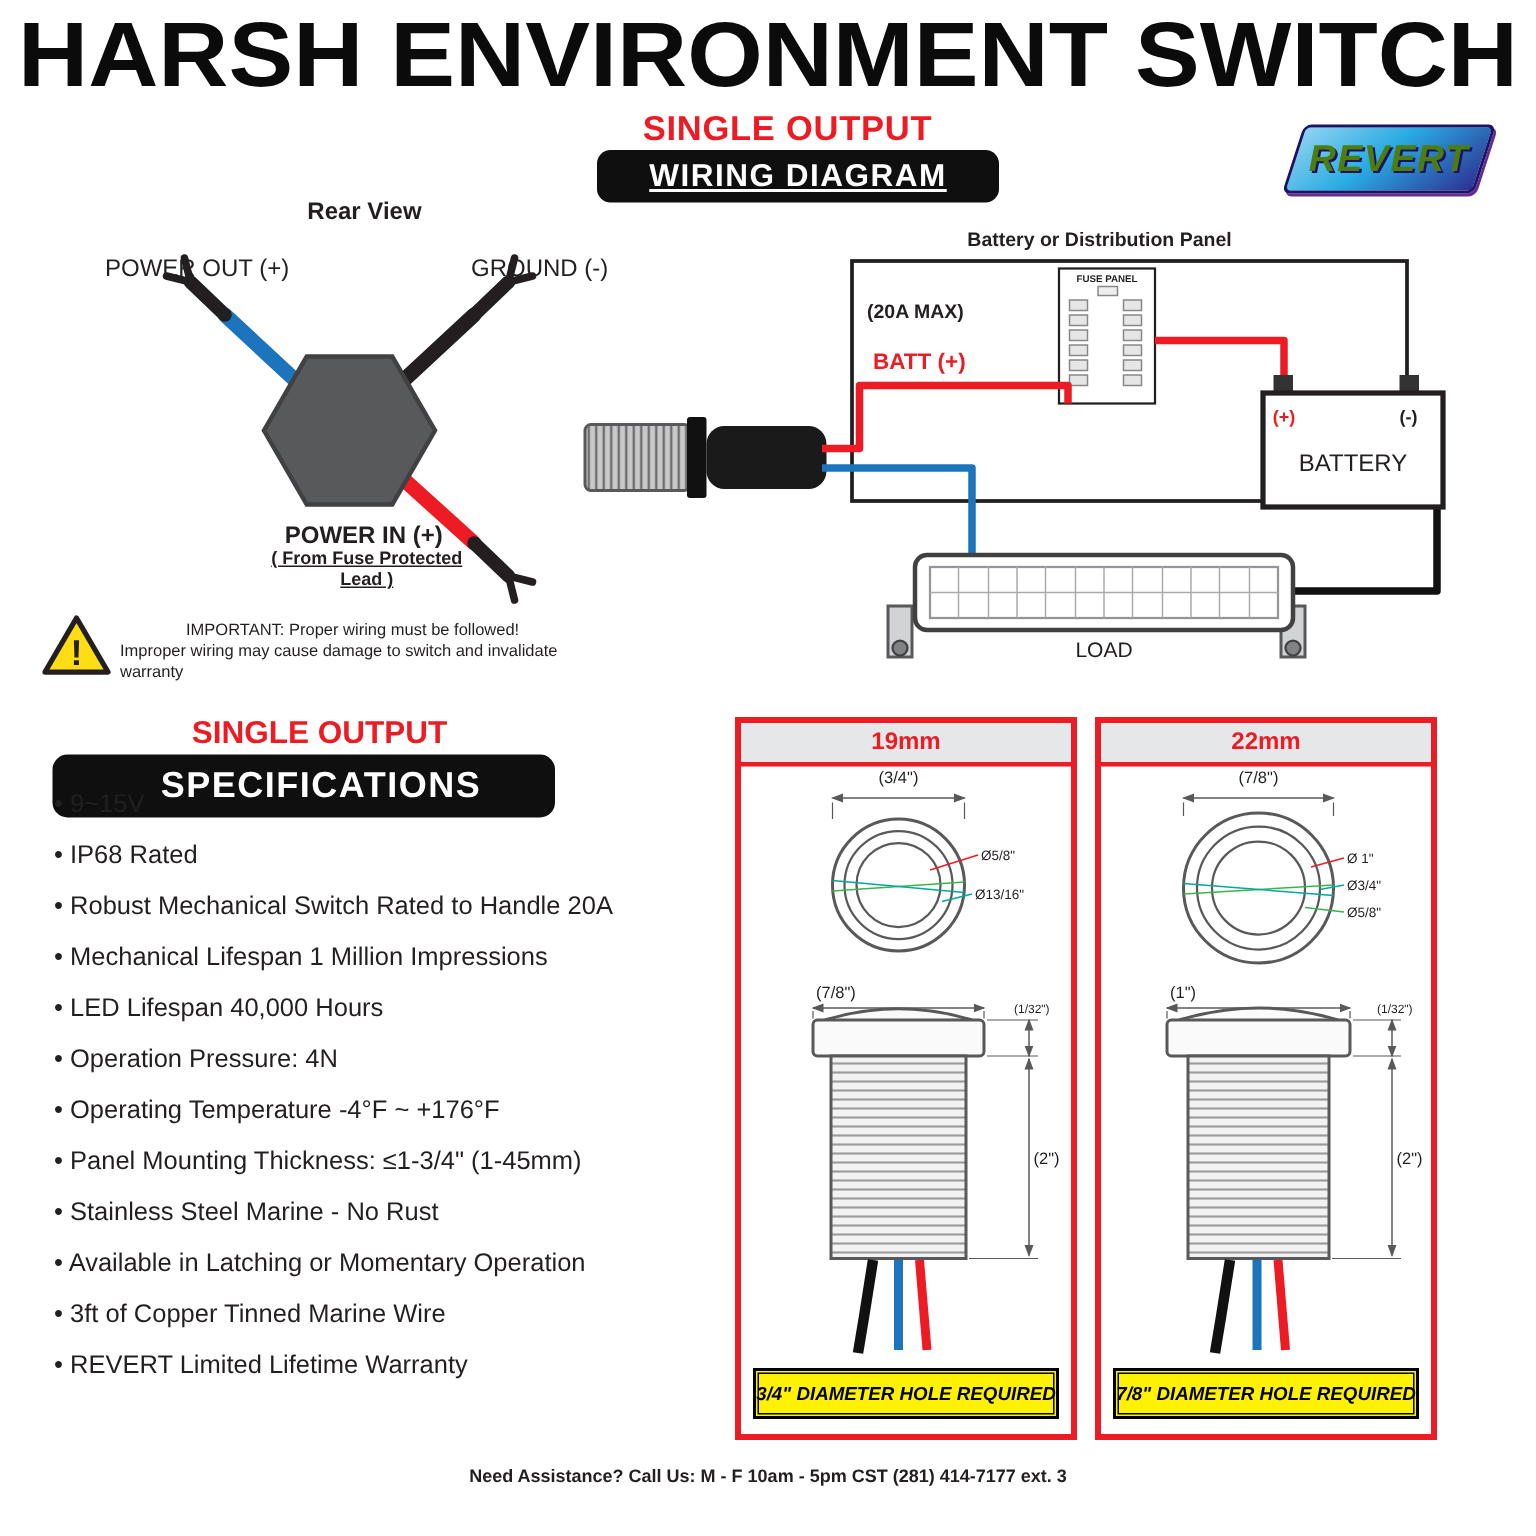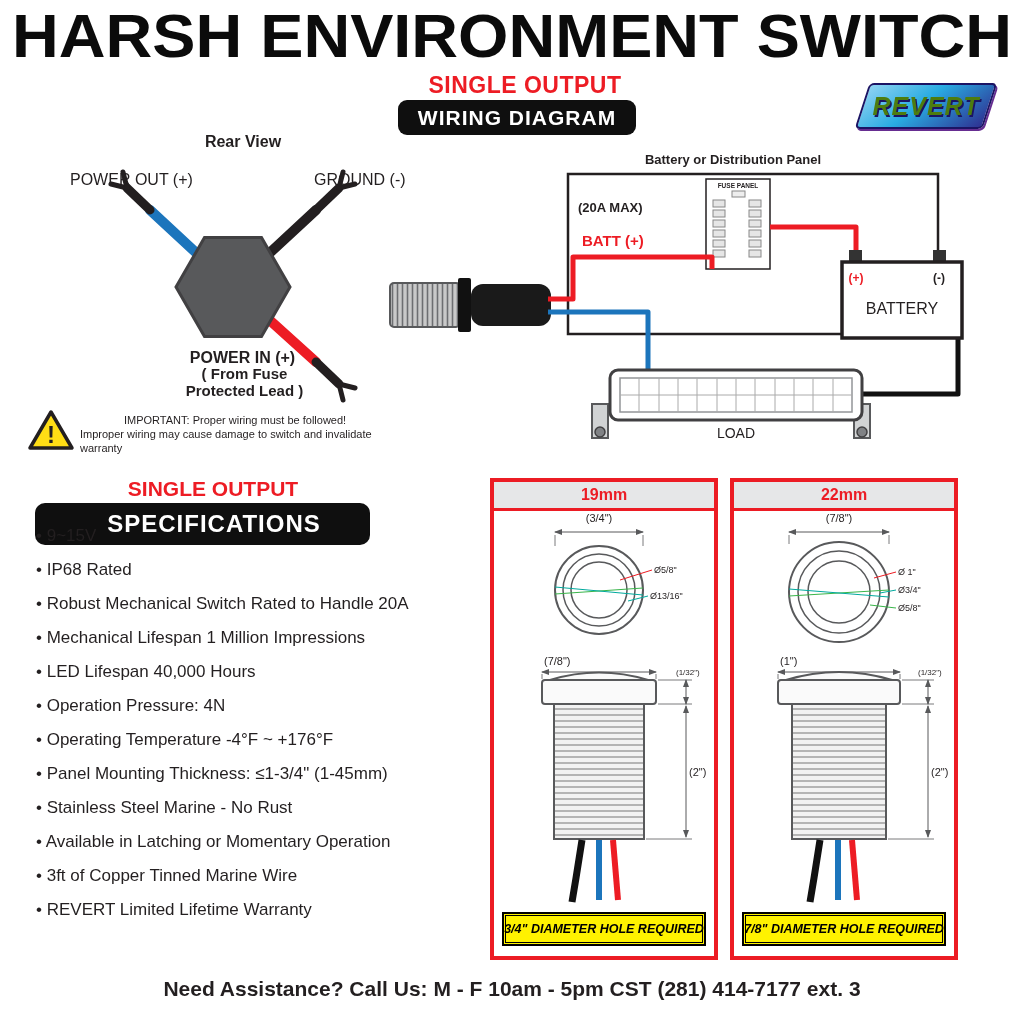--- a/index.html
+++ b/index.html
@@ -4,50 +4,50 @@
 <style>
   html,body{margin:0;padding:0;background:#fff;}
   #page{position:relative;width:1024px;height:1024px;background:#fff;overflow:hidden;
         font-family:"Liberation Sans",sans-serif;color:#231f20;}
   .abs{position:absolute;}
   .ctr{text-align:center;font-weight:bold;}
   .b{font-weight:normal;padding-left:44px;}
   
   #title-svg{position:absolute;left:8px;top:4px;}
   #subtitle{left:400px;top:72px;width:250px;font-size:23px;font-weight:800;color:#ed1c24;letter-spacing:.5px;}
-  #wiring-banner{left:398px;top:100px;width:238px;height:35px;background:#0f0f0f;border-radius:9px;
-    color:#fff;font-size:21px;font-weight:bold;letter-spacing:1px;display:flex;align-items:center;justify-content:center;}
+  #wiring-banner{left:398px;top:100px;width:268px;height:35px;background:#0f0f0f;border-radius:9px;
+    color:#fff;font-size:21px;font-weight:bold;letter-spacing:1px;display:flex;align-items:center;justify-content:center;text-decoration:underline;}
   #logo{left:856px;top:83px;width:140px;height:46px;}
   #logo .logo-bg{position:absolute;left:6px;right:6px;top:0;bottom:0;transform:skewX(-18deg);
     background:linear-gradient(135deg,#8ed3f2 0%,#29abe2 45%,#2e3192 100%);
     border:2px solid #1b1464;border-radius:5px;box-shadow:2px 2px 0 #662d91;}
   #logo .logo-text{position:absolute;inset:0;display:flex;align-items:center;justify-content:center;
     font-style:italic;font-weight:bold;font-size:25px;color:#4d7c0f;letter-spacing:1px;
     text-shadow:1.5px 1.5px 0 #1b1464;}
   
   .small-label{font-size:16px;}
-  .tiny-label{font-size:15px;font-weight:bold;}
+  .tiny-label{font-size:12px;font-weight:bold;text-decoration:underline;}
   
   #warning-text{left:80px;top:413px;width:330px;font-size:11px;line-height:14px;}
   
   #specs-subtitle{left:88px;top:477px;width:250px;font-size:21px;font-weight:800;color:#ed1c24;}
   #specs-pill{left:35px;top:503px;width:312px;height:42px;background:#0f0f0f;border-radius:10px;
     color:#fff;font-size:24px;font-weight:bold;letter-spacing:1px;display:flex;align-items:center;justify-content:center;padding-left:23px;}
   #specs-list{left:36px;top:519px;margin:0;padding:0;list-style:none;}
   #specs-list li{font-size:17px;line-height:34px;white-space:nowrap;}
   #specs-list li::before{content:"• ";}
   
   .size-panel{width:228px;height:482px;border:4px solid #ec1c24;box-sizing:border-box;background:#fff;}
   .panel-header{height:26px;background:#e6e7e8;border-bottom:3px solid #ec1c24;display:flex;align-items:center;justify-content:center;
     color:#ec1c24;font-size:16px;font-weight:bold;}
   .panel-svg{position:absolute;left:0;top:26px;}
   .hole-banner{position:absolute;left:8px;right:8px;bottom:10px;height:30px;background:#fff200;border:2px solid #000;
     display:flex;align-items:center;justify-content:center;font-size:12.5px;font-weight:bold;font-style:italic;
     text-align:center;color:#000;box-shadow:inset 0 0 0 1px #fff200, inset 0 0 0 2px #000;}
-  #footer{top:977px;left:0;width:100%;font-size:21px;}
+  #footer{top:977px;left:0;width:100%;font-size:12px;}
   svg text{font-family:"Liberation Sans",sans-serif;}
 </style>
 </head>
 <body>
 
 <div id="page">
 
   <svg id="title-svg" width="1008" height="64" viewBox="0 0 1008 64">
     <text x="504" y="53" text-anchor="middle" font-size="61" font-weight="bold" fill="#0b0b0b" textLength="1000" lengthAdjust="spacingAndGlyphs">HARSH ENVIRONMENT SWITCH</text>
   </svg>

